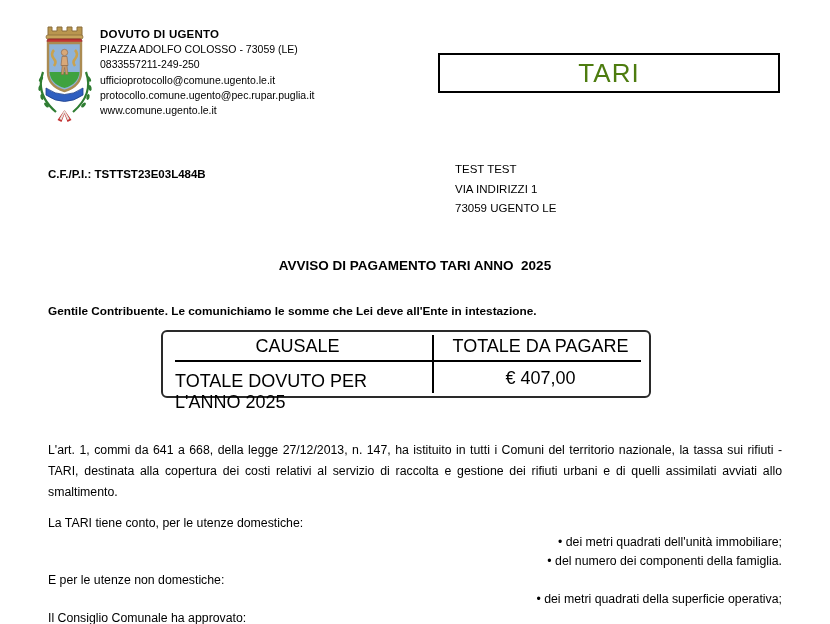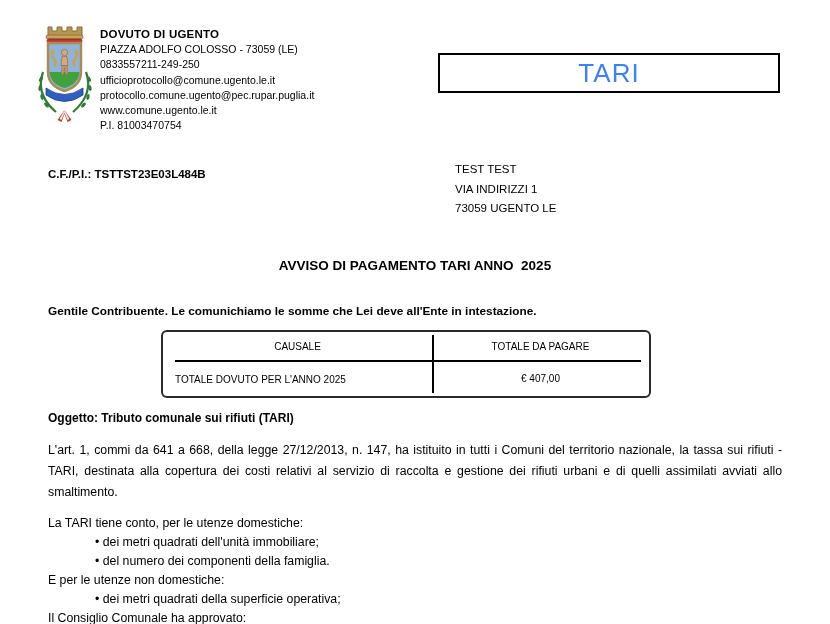--- a/index.html
+++ b/index.html
@@ -12,48 +12,48 @@
     color:#000;
   }
   
   .logo{position:absolute;left:34px;top:24px;width:62px;height:112px;}
   .muni{position:absolute;left:100px;top:27px;line-height:15.2px;font-size:10.5px;}
   .muni .name{font-weight:bold;font-size:11.5px;letter-spacing:.2px;}
   .tari-box{
     position:absolute;left:438px;top:53px;width:338px;height:36px;
     border:2px solid #000;
     display:flex;align-items:center;justify-content:center;
-    font-size:26px;letter-spacing:1px;color:#3b82f6;
+    font-size:26px;letter-spacing:1px;color:#4d7c0f;
   }
   
   .taxpayer{position:absolute;left:48px;top:166px;font-size:11.5px;font-weight:bold;line-height:17.2px;}
   .recipient{position:absolute;left:455px;top:160px;font-size:11.5px;line-height:19.6px;}
   
   .doc-title{position:absolute;left:0;top:258px;width:830px;text-align:center;
     font-weight:bold;font-size:13.5px;white-space:pre;}
   .greeting{position:absolute;left:48px;top:304px;font-size:11.8px;font-weight:bold;}
   
   .pay-table{
     position:absolute;left:161px;top:330px;width:486px;height:64px;
     border:2px solid #2a2a2a;border-radius:6px;
-    font-size:10px;
+    font-size:18px;
   }
   .pay-table .vline{position:absolute;left:269px;top:3px;bottom:3px;width:1.5px;background:#000;}
   .pay-table .hline{position:absolute;left:12px;right:8px;top:28px;height:1.5px;background:#000;}
   .pay-table .cell{position:absolute;display:flex;align-items:center;}
   .pay-table .h-causale{left:0;top:0;width:269px;height:28px;justify-content:center;}
   .pay-table .h-totale{left:271px;top:0;width:213px;height:28px;justify-content:center;}
-  .pay-table .v-causale{left:12px;top:31px;width:255px;height:32px;justify-content:flex-start;}
+  .pay-table .v-causale{left:12px;top:44px;width:255px;height:32px;justify-content:flex-start;}
   .pay-table .v-totale{left:271px;top:30px;width:213px;height:32px;justify-content:center;}
   
   .subject{position:absolute;left:48px;top:411px;font-size:12px;font-weight:bold;}
   .body-text{position:absolute;left:48px;top:440px;width:734px;font-size:12.3px;}
   .body-text .para{ text-align:justify;line-height:20.8px;margin:0 0 12px 0;}
   .plain-line{line-height:19px;}
-  .bullet-row{line-height:19px;padding-left:47px;}
+  .bullet-row{line-height:19px;padding-left:47px;text-align:right;}
   .bullet-row::before{content:"\2022\00a0";}
 </style>
 </head>
 <body>
 
 <div class="page">
 
   <div class="logo">
     <svg width="62" height="112" viewBox="0 0 62 112" xmlns="http://www.w3.org/2000/svg">
 
@@ -90,21 +90,20 @@
     </svg>
   </div>
 
   <div class="muni">
     <div class="name">DOVUTO DI UGENTO</div>
     <div>PIAZZA ADOLFO COLOSSO - 73059 (LE)</div>
     <div>0833557211-249-250</div>
     <div>ufficioprotocollo@comune.ugento.le.it</div>
     <div>protocollo.comune.ugento@pec.rupar.puglia.it</div>
     <div>www.comune.ugento.le.it</div>
-    <div>P.I. 81003470754</div>
   </div>
 
   <div class="tari-box">
     <span>TARI</span>
   </div>
 
   <div class="taxpayer">
     <div>C.F./P.I.: TSTTST23E03L484B</div>
   </div>
 
@@ -120,21 +119,20 @@
 
   <div class="pay-table">
     <div class="vline"></div>
     <div class="hline"></div>
     <div class="cell h-causale">CAUSALE</div>
     <div class="cell h-totale">TOTALE DA PAGARE</div>
     <div class="cell v-causale">TOTALE DOVUTO PER L'ANNO 2025</div>
     <div class="cell v-totale">€ 407,00</div>
   </div>
 
-  <div class="subject">Oggetto: Tributo comunale sui rifiuti (TARI)</div>
 
   <div class="body-text">
     <p class="para">L'art. 1, commi da 641 a 668, della legge 27/12/2013, n. 147, ha istituito in tutti i Comuni del territorio nazionale, la tassa sui rifiuti - TARI, destinata alla copertura dei costi relativi al servizio di raccolta e gestione dei rifiuti urbani e di quelli assimilati avviati allo smaltimento.</p>
     <div class="plain-line">La TARI tiene conto, per le utenze domestiche:</div>
     <div class="bullet-row">dei metri quadrati dell'unità immobiliare;</div>
     <div class="bullet-row">del numero dei componenti della famiglia.</div>
     <div class="plain-line">E per le utenze non domestiche:</div>
     <div class="bullet-row">dei metri quadrati della superficie operativa;</div>
     <div class="plain-line">Il Consiglio Comunale ha approvato:</div>
 

